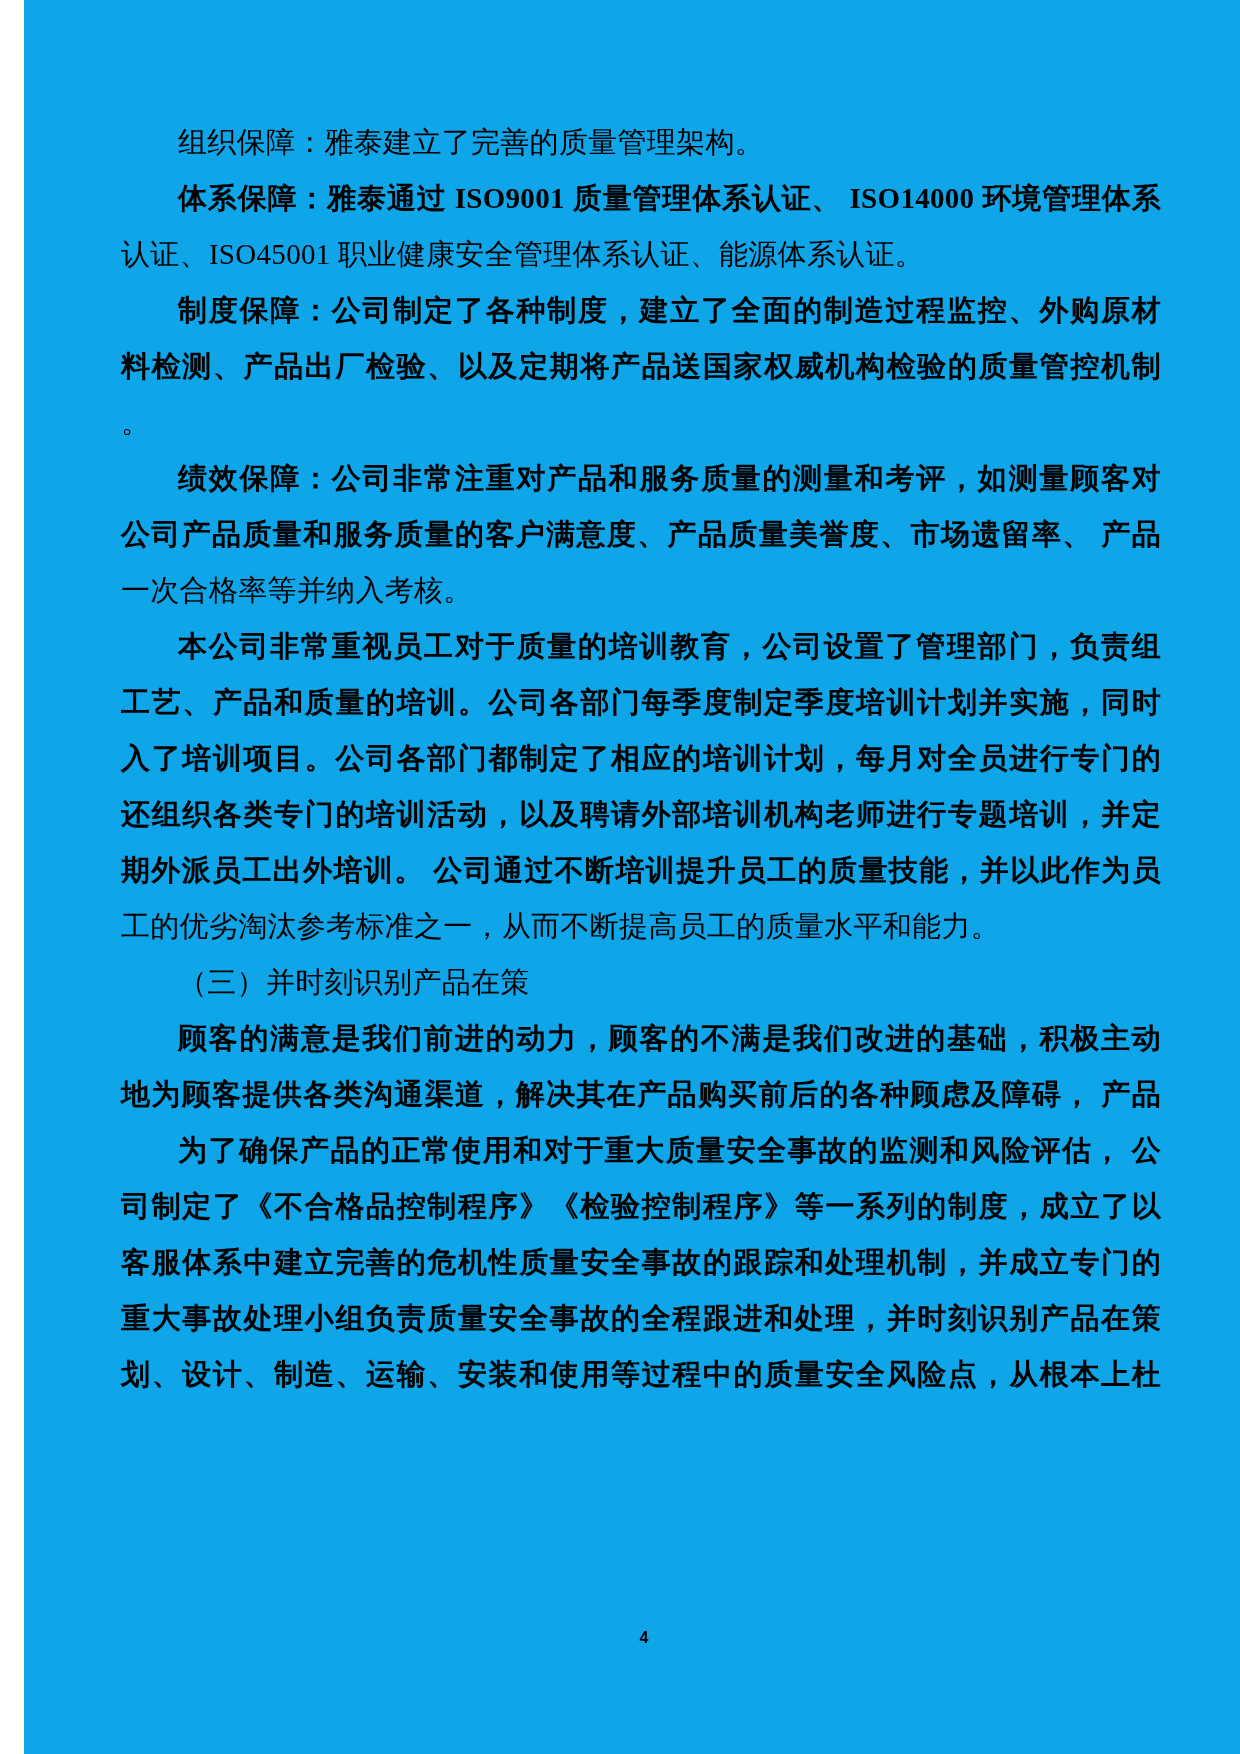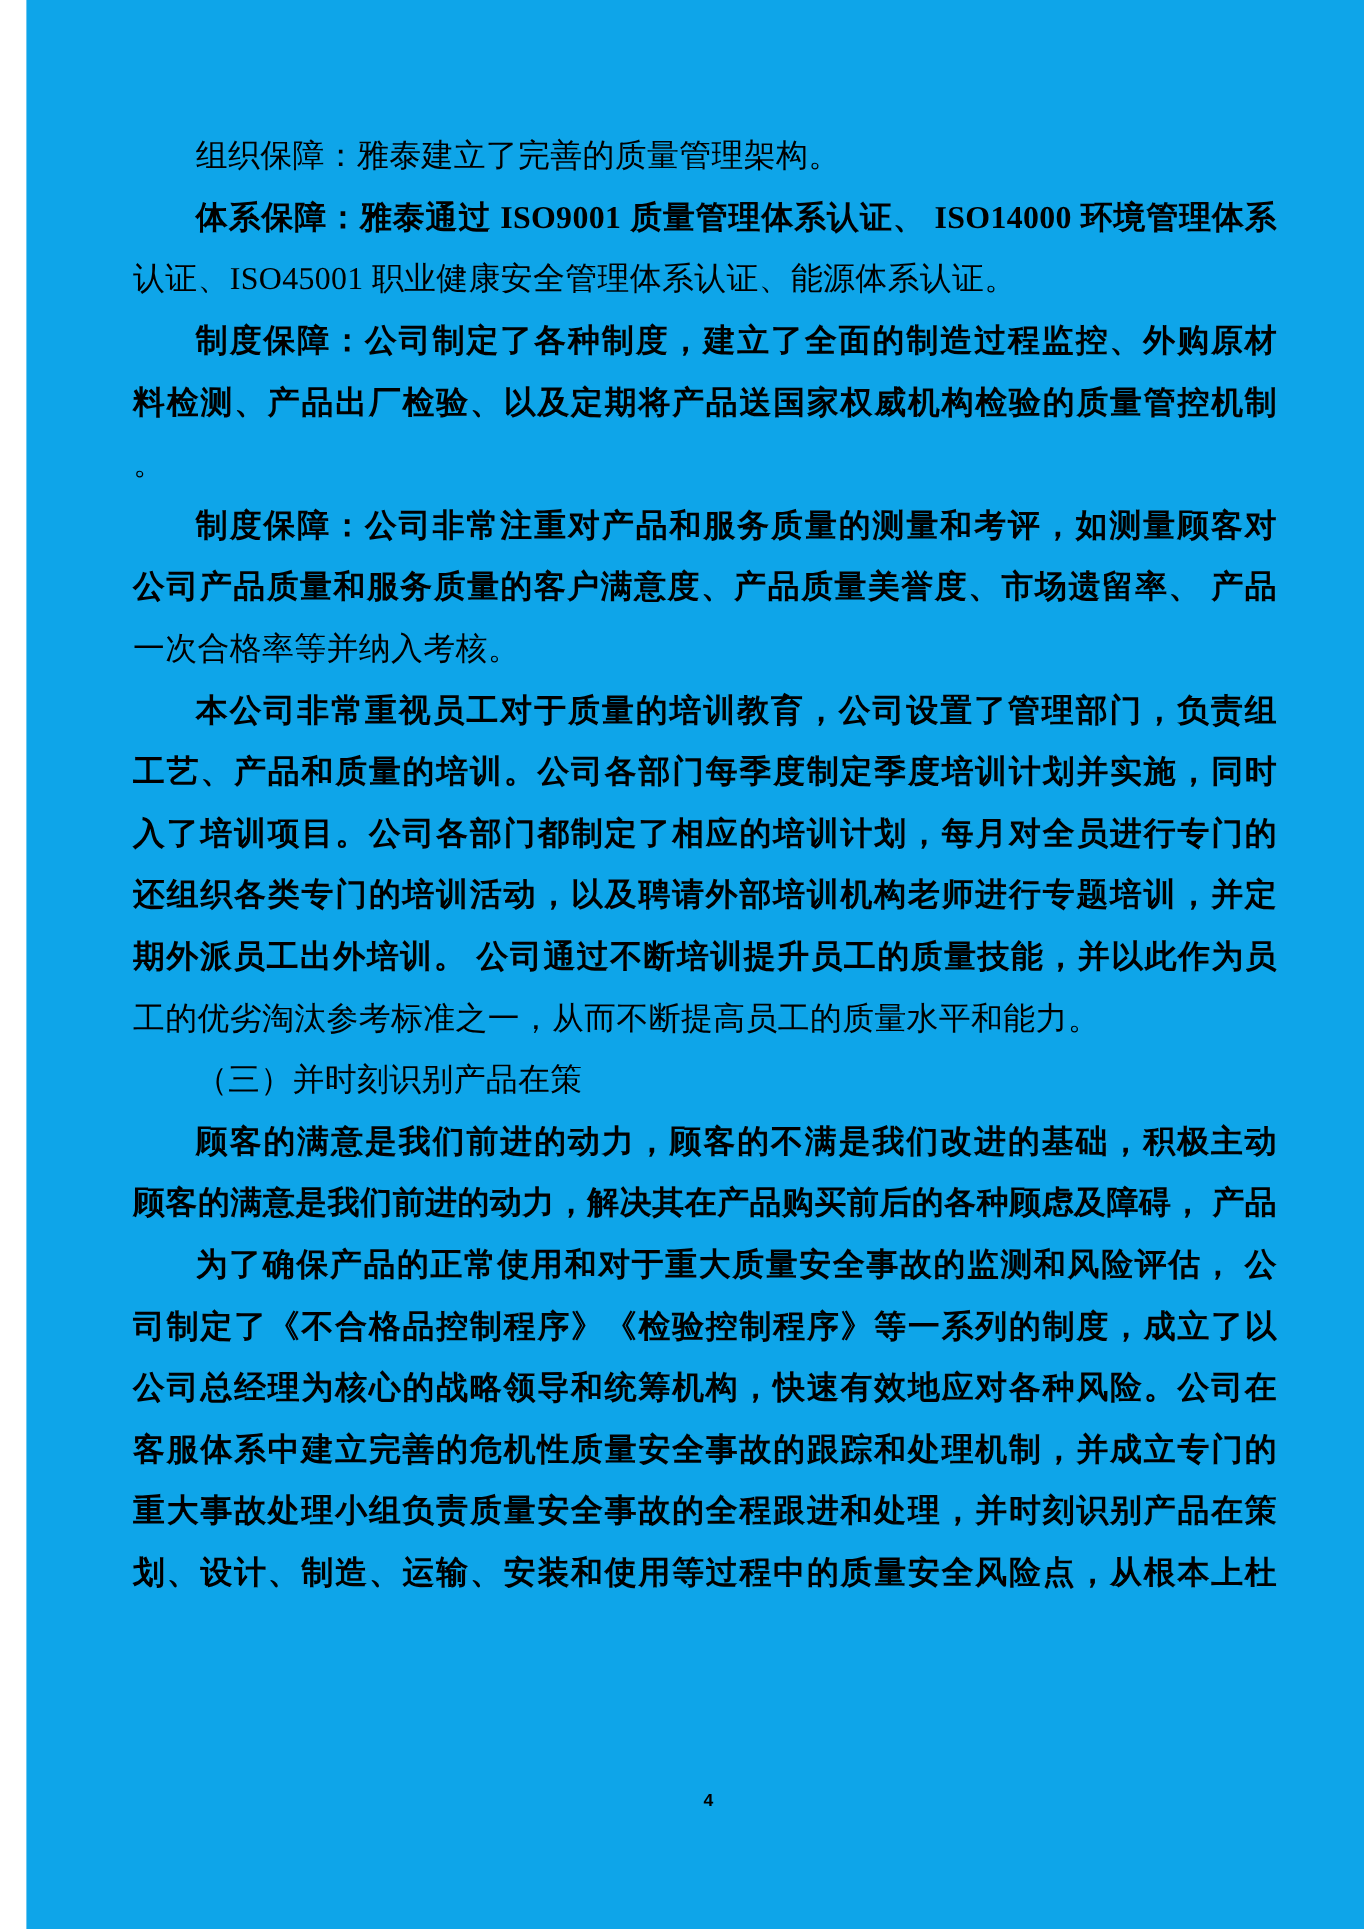--- a/index.html
+++ b/index.html
@@ -61,35 +61,34 @@
 <body>
 
 <div class="page">
   <main class="content">
       <div class="line indent">组织保障：雅泰建立了完善的质量管理架构。</div>
       <div class="line indent justify">体系保障：雅泰通过 ISO9001 质量管理体系认证、 ISO14000 环境管理体系</div>
       <div class="line">认证、ISO45001 职业健康安全管理体系认证、能源体系认证。</div>
       <div class="line indent justify">制度保障：公司制定了各种制度，建立了全面的制造过程监控、外购原材</div>
       <div class="line justify">料检测、产品出厂检验、以及定期将产品送国家权威机构检验的质量管控机制</div>
       <div class="line">。</div>
-      <div class="line indent justify">制度保障：公司非常注重对产品和服务质量的测量和考评，如测量顾客对</div>
+      <div class="line indent justify">绩效保障：公司非常注重对产品和服务质量的测量和考评，如测量顾客对</div>
       <div class="line justify">公司产品质量和服务质量的客户满意度、产品质量美誉度、市场遗留率、 产品</div>
       <div class="line">一次合格率等并纳入考核。</div>
       <div class="line indent justify">本公司非常重视员工对于质量的培训教育，公司设置了管理部门，负责组</div>
       <div class="line justify">工艺、产品和质量的培训。公司各部门每季度制定季度培训计划并实施，同时</div>
       <div class="line justify">入了培训项目。公司各部门都制定了相应的培训计划，每月对全员进行专门的</div>
       <div class="line justify">还组织各类专门的培训活动，以及聘请外部培训机构老师进行专题培训，并定</div>
       <div class="line justify">期外派员工出外培训。 公司通过不断培训提升员工的质量技能，并以此作为员</div>
       <div class="line">工的优劣淘汰参考标准之一，从而不断提高员工的质量水平和能力。</div>
       <div class="line indent">（三）并时刻识别产品在策</div>
       <div class="line indent justify">顾客的满意是我们前进的动力，顾客的不满是我们改进的基础，积极主动</div>
-      <div class="line justify">顾客的满意是我们前进的动力，解决其在产品购买前后的各种顾虑及障碍， 产品</div>
+      <div class="line justify">地为顾客提供各类沟通渠道，解决其在产品购买前后的各种顾虑及障碍， 产品</div>
       <div class="line indent justify">为了确保产品的正常使用和对于重大质量安全事故的监测和风险评估， 公</div>
       <div class="line justify">司制定了《不合格品控制程序》《检验控制程序》等一系列的制度，成立了以</div>
-      <div class="line justify">公司总经理为核心的战略领导和统筹机构，快速有效地应对各种风险。公司在</div>
       <div class="line justify">客服体系中建立完善的危机性质量安全事故的跟踪和处理机制，并成立专门的</div>
       <div class="line justify">重大事故处理小组负责质量安全事故的全程跟进和处理，并时刻识别产品在策</div>
       <div class="line justify">划、设计、制造、运输、安装和使用等过程中的质量安全风险点，从根本上杜</div>
     </main>
   <footer class="footer">
     <span class="page-num">4</span>
   </footer>
 </div>
 
 </body></html>

